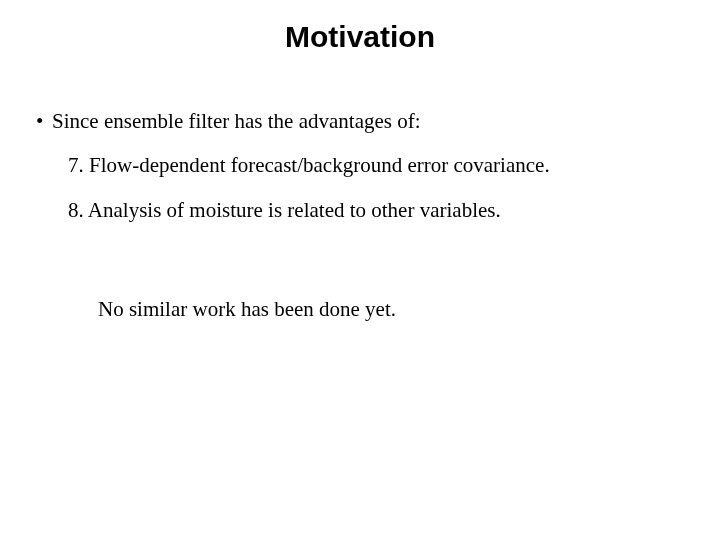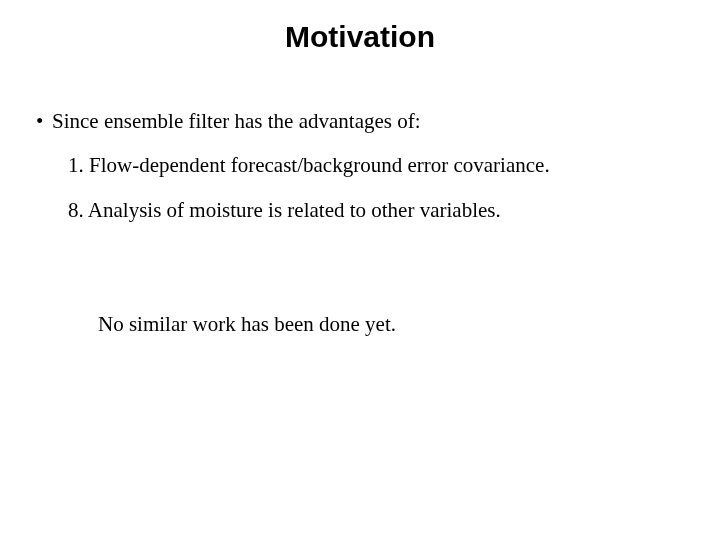--- a/index.html
+++ b/index.html
@@ -48,29 +48,29 @@
   }
   .sub {
     margin-left: 32px;
     margin-bottom: 18px;
   }
   .gap {
     height: 24px;
   }
   .note {
     margin-left: 62px;
-    margin-top: 46px;
+    margin-top: 31px;
   }
 </style>
 </head>
 <body>
 
 <div class="slide">
   <div class="title">Motivation</div>
 
   <div class="body">
     <div class="bullet">Since ensemble filter has the advantages of:</div>
-    <div class="sub">1.  Flow-dependent forecast/background error covariance.</div>
+    <div class="sub">7.  Flow-dependent forecast/background error covariance.</div>
     <div class="sub">8.  Analysis of moisture is related to other variables.</div>
     <div class="gap"></div>
     <div class="note">No similar work has been done yet.</div>
   </div>
 </div>
 
 </body></html>

